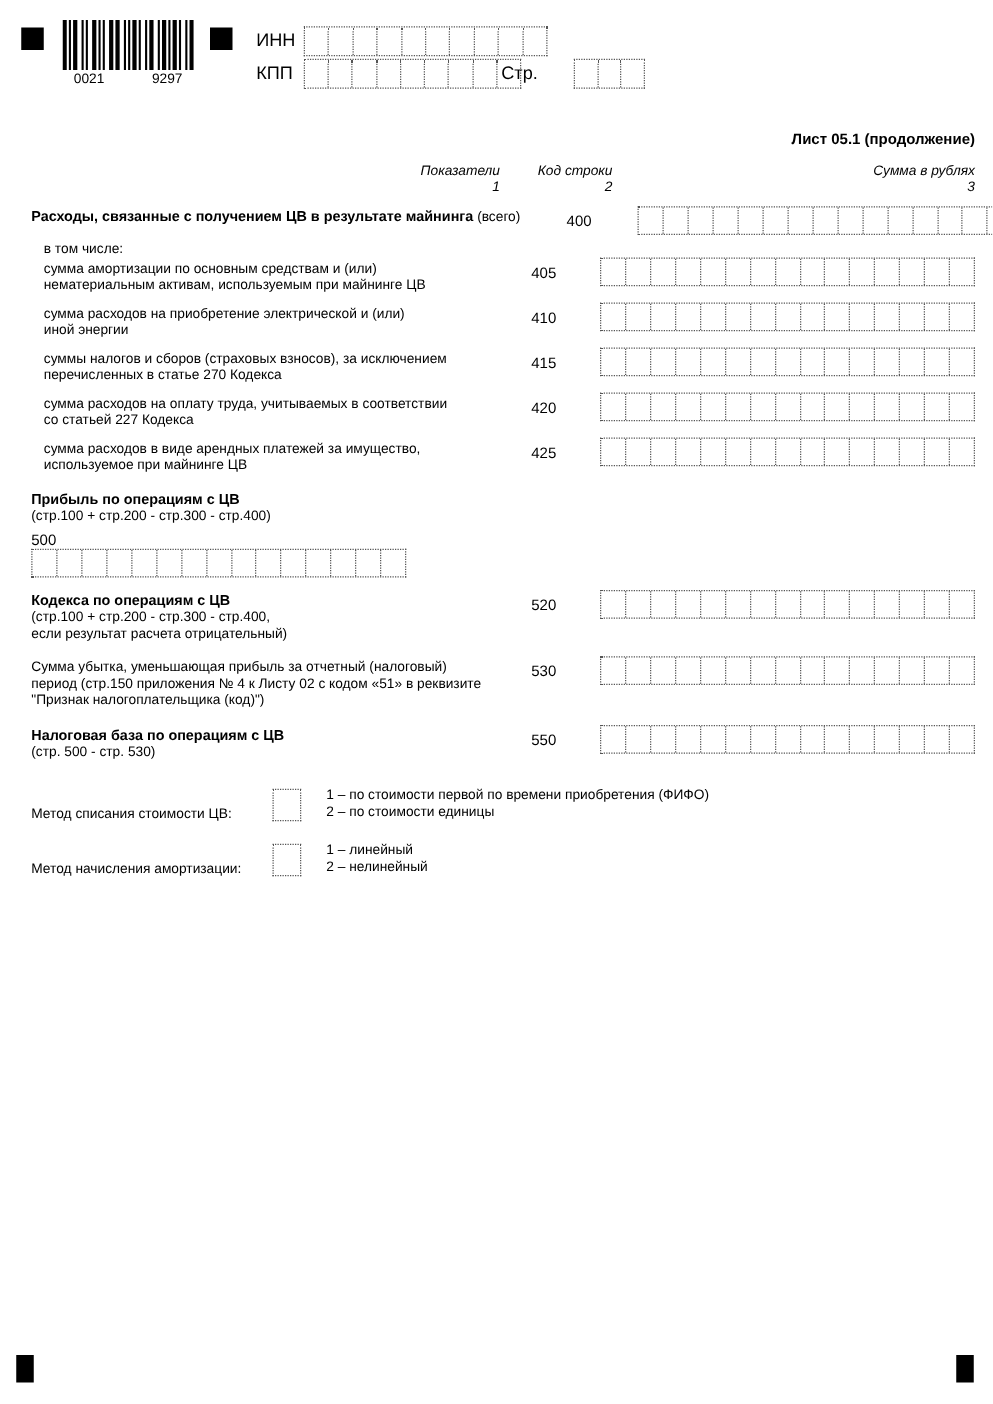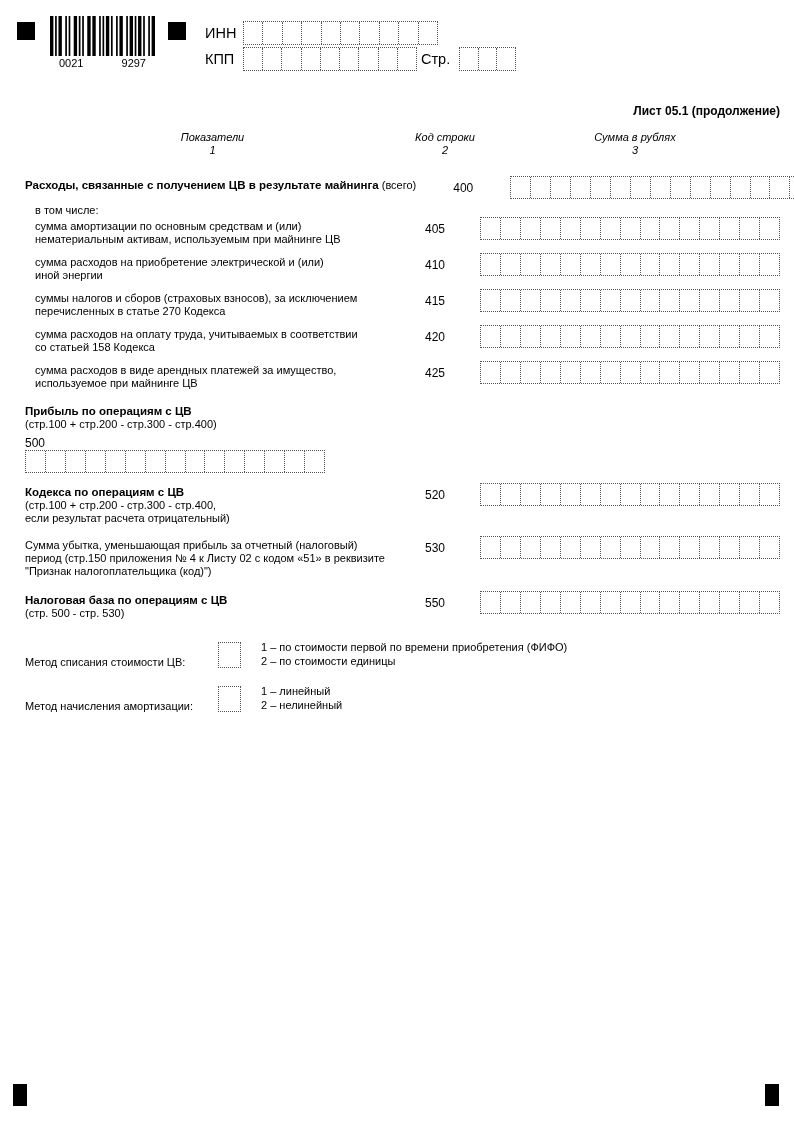--- a/index.html
+++ b/index.html
@@ -11,34 +11,34 @@
   #sq-bl{left:13px;top:1084px;width:14px;height:22px;}
   #sq-br{left:765px;top:1084px;width:14px;height:22px;}
 
   .barcode{position:absolute;left:50px;top:16px;width:105px;}
   .barcode svg{display:block;}
   .barcode-digits{display:flex;justify-content:space-between;padding:0 9px;font-size:11px;margin-top:1px;align-items:flex-end;}
 
   .flabel{position:absolute;font-size:14.5px;}
   #inn-label{left:205px;top:25px;}
   #kpp-label{left:205px;top:51px;}
-  #str-label{left:421px;top:51px;}
+  #str-label{left:401px;top:51px;}
 
   .cellbox{display:flex;border:1px dotted #555;background:#fff;box-sizing:border-box;}
   .cellbox .cell{flex:1;border-left:1px dotted #555;}
   .cellbox .cell:first-child{border-left:none;}
 
   #inn-box{position:absolute;left:243px;top:21px;width:195px;height:24px;}
   #kpp-box{position:absolute;left:243px;top:47px;width:174px;height:24px;}
   #str-box{position:absolute;left:459px;top:47px;width:57px;height:24px;}
 
   .sheet-title{position:absolute;right:14px;top:104px;font-size:12px;font-weight:bold;}
 
   .table{position:absolute;left:25px;top:131px;width:755px;}
-  .thead{display:flex;font-style:italic;font-size:11px;text-align:center;line-height:13px;margin-bottom:19px;}
+  .thead{display:flex;font-style:italic;font-size:11px;text-align:right;line-height:13px;margin-bottom:8px;}
   .thead .hc1{width:375px;}
   .thead .hc2{width:90px;}
   .thead .hc3{width:290px;}
 
   .trow{display:flex;align-items:flex-start;}
   .tlabel{width:400px;font-size:11px;line-height:13px;white-space:pre;padding-top:3px;box-sizing:border-box;}
   .tlabel .b{font-weight:bold;font-size:11.5px;}
   .tlabel.indent{padding-left:10px;}
   .tcode{width:55px;font-size:12px;padding-top:5px;}
   .sum{width:300px;height:23px;flex:none;}
@@ -237,21 +237,21 @@
           <span class="cell"></span>
           <span class="cell"></span>
           <span class="cell"></span>
           <span class="cell"></span>
           <span class="cell"></span>
         </div>
     </div>
 
     <div class="trow mb7">
       <div class="tlabel indent"><span class="b"></span><span>сумма расходов на оплату труда, учитываемых в соответствии
-со статьей 158 Кодекса</span></div>
+со статьей 227 Кодекса</span></div>
       <div class="tcode">420</div>
       <div class="cellbox sum">
           <span class="cell"></span>
           <span class="cell"></span>
           <span class="cell"></span>
           <span class="cell"></span>
           <span class="cell"></span>
           <span class="cell"></span>
           <span class="cell"></span>
           <span class="cell"></span>

